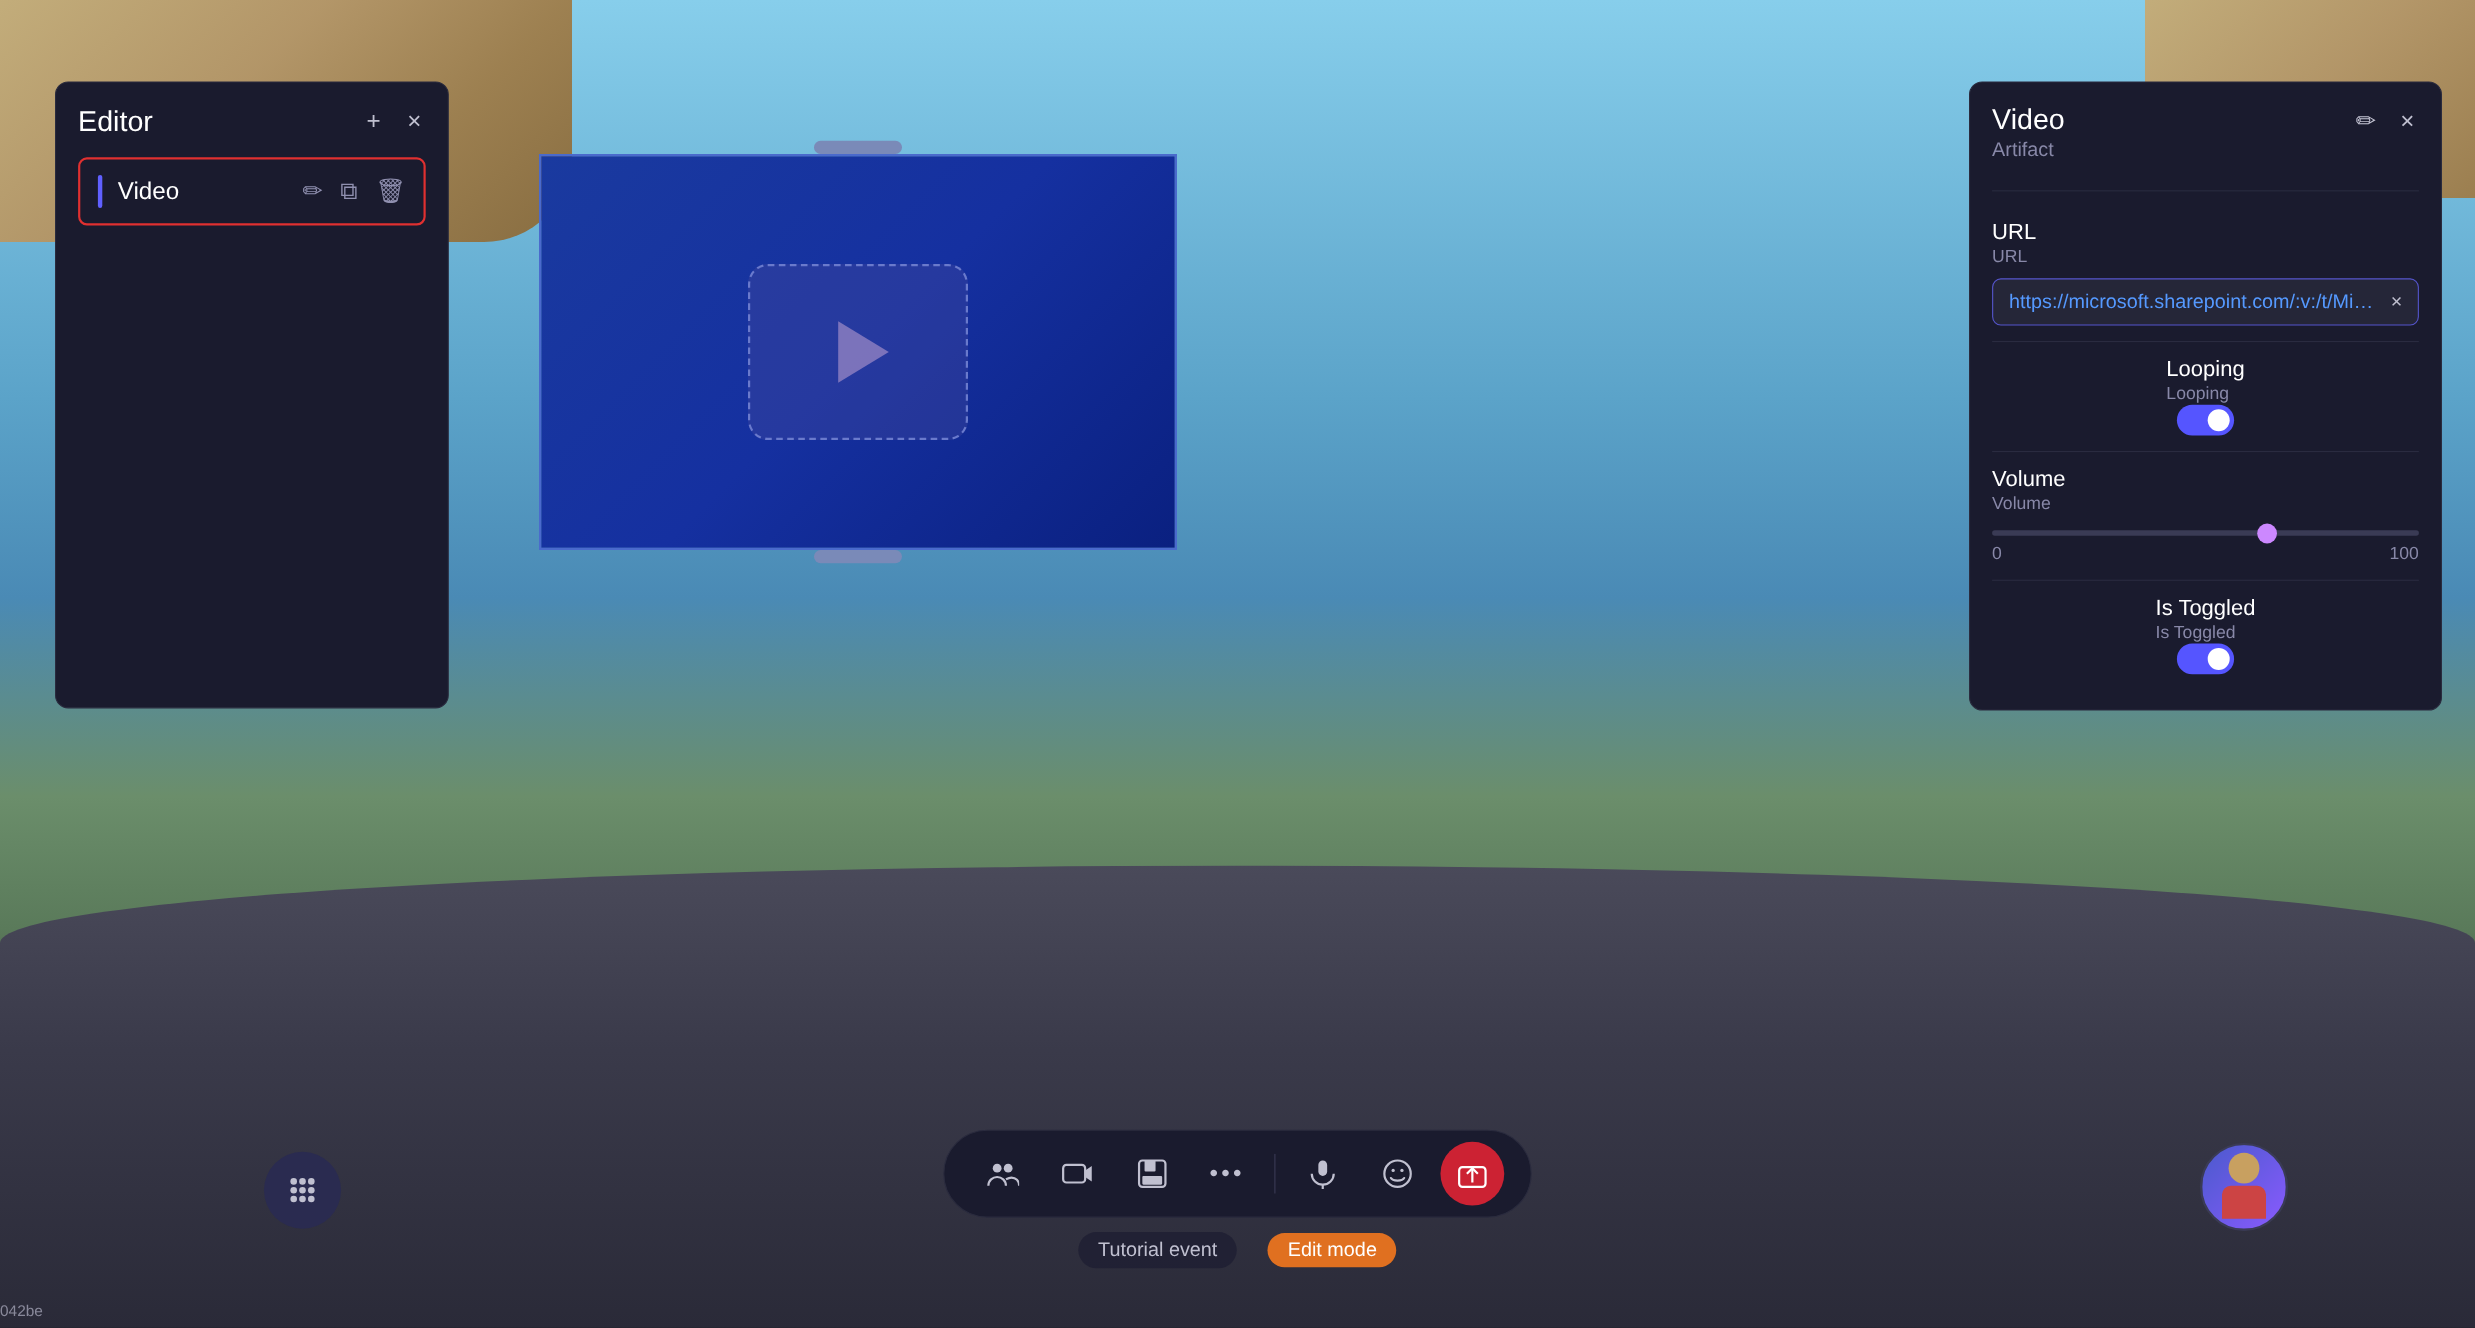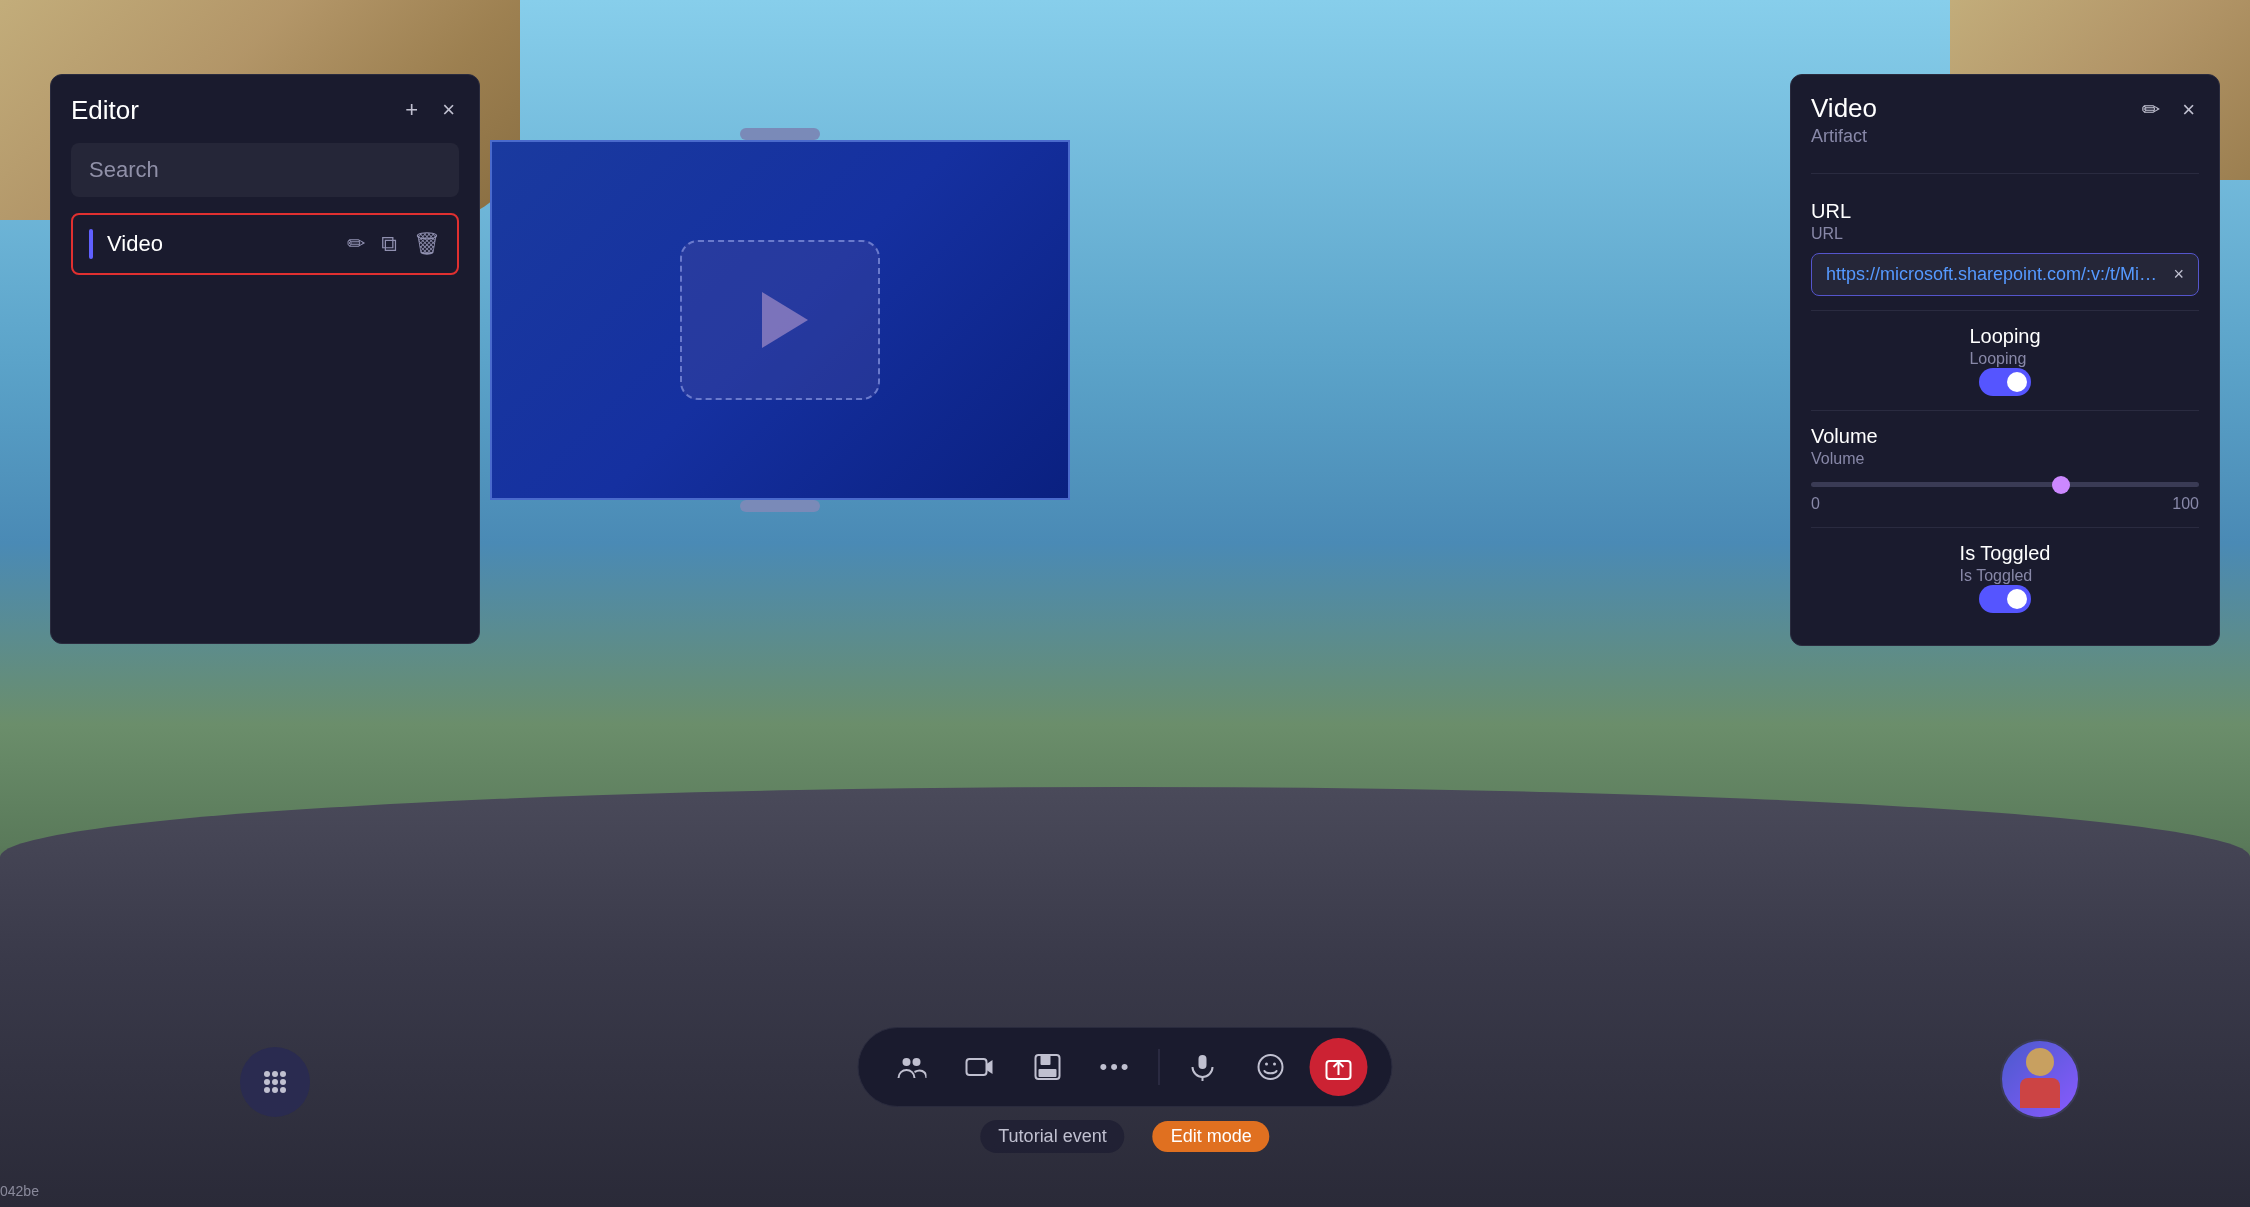--- a/index.html
+++ b/index.html
@@ -94,21 +94,21 @@
       border-bottom: 28px solid transparent;
       border-left: 46px solid rgba(160, 140, 200, 0.7);
       margin-left: 10px;
     }
 
     
     .editor-panel {
       position: absolute;
       top: 74px;
       left: 50px;
-      width: 430px;
+      width: 358px;
       min-height: 570px;
       background: #1a1b2e;
       border-radius: 12px;
       border: 1px solid #2a2b3e;
       padding: 18px 20px;
       display: flex;
       flex-direction: column;
       gap: 16px;
     }
     .panel-header {
@@ -497,23 +497,20 @@
 
 <div class="editor-panel">
   <div class="panel-header">
     <span class="panel-title">Editor</span>
     <div class="panel-header-actions">
       <button class="icon-btn">+</button>
       <button class="icon-btn">×</button>
     </div>
   </div>
 
-  <div class="search-box">
-    <input class="search-input" type="text" placeholder="Search" style="">
-  </div>
 
   <div class="video-list-item">
     <div class="item-indicator"></div>
     <span class="item-label">Video</span>
     <div class="item-actions">
       <span class="item-action-icon">✏</span>
       <span class="item-action-icon">⧉</span>
       <span class="item-action-icon">🗑</span>
     </div>
   </div>

